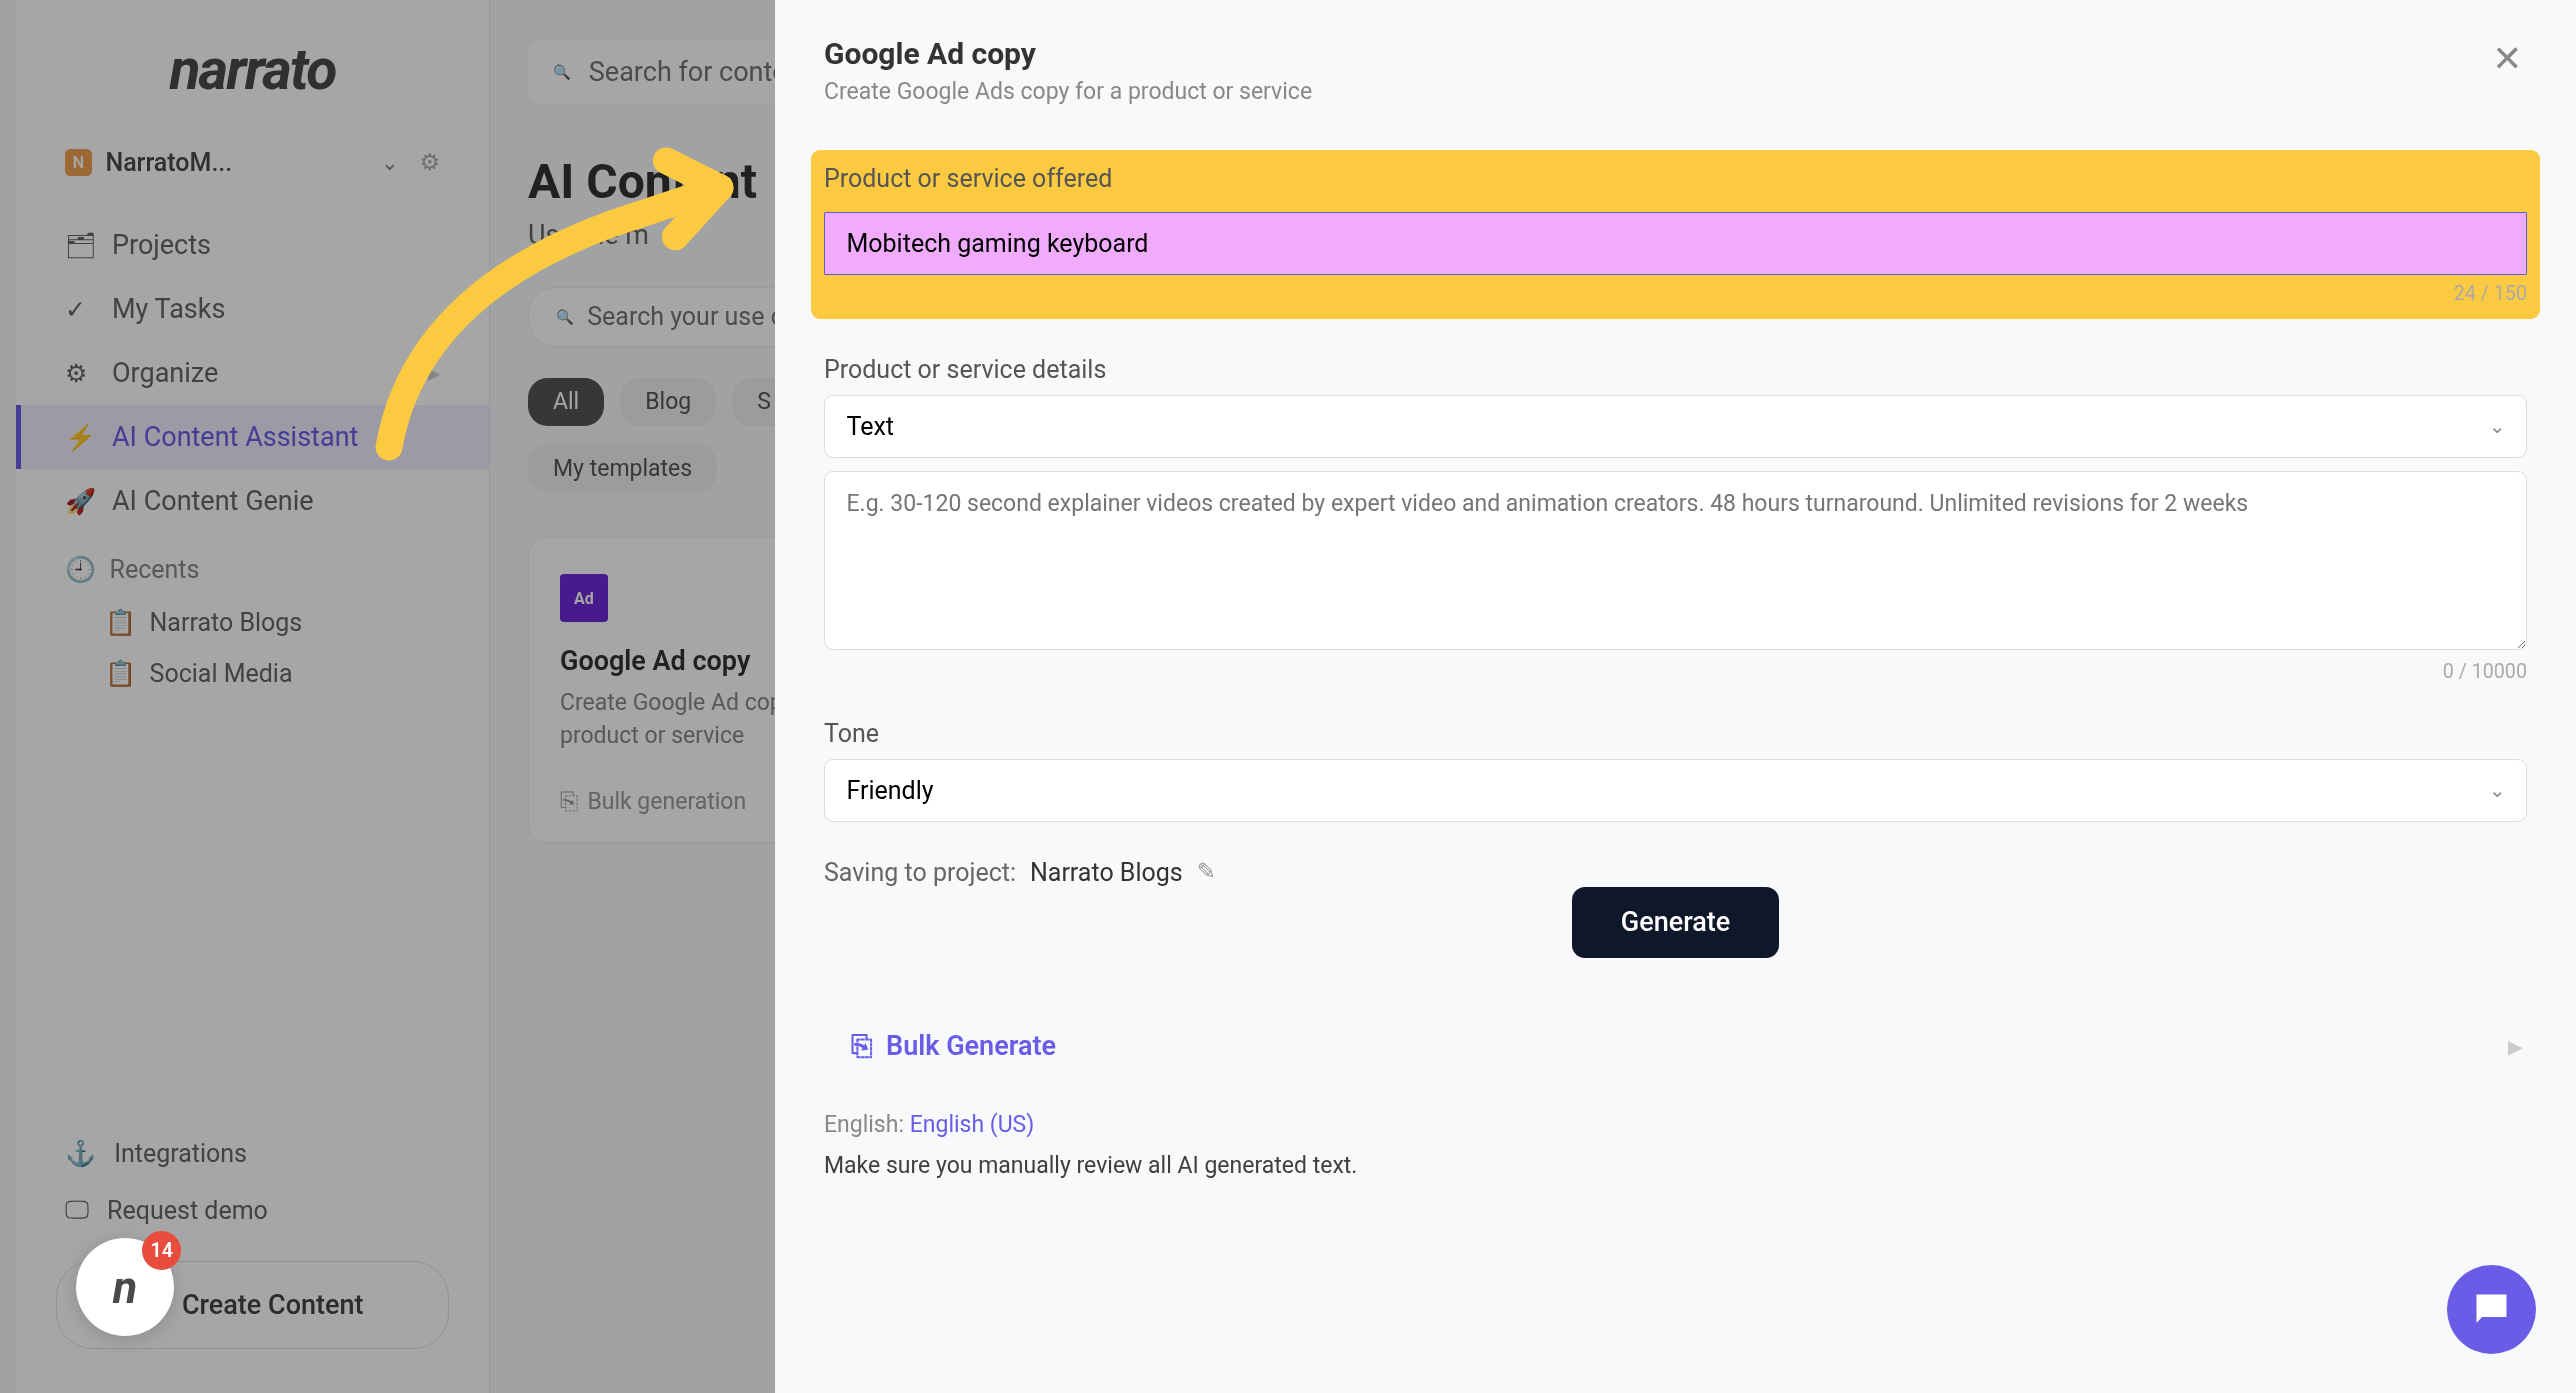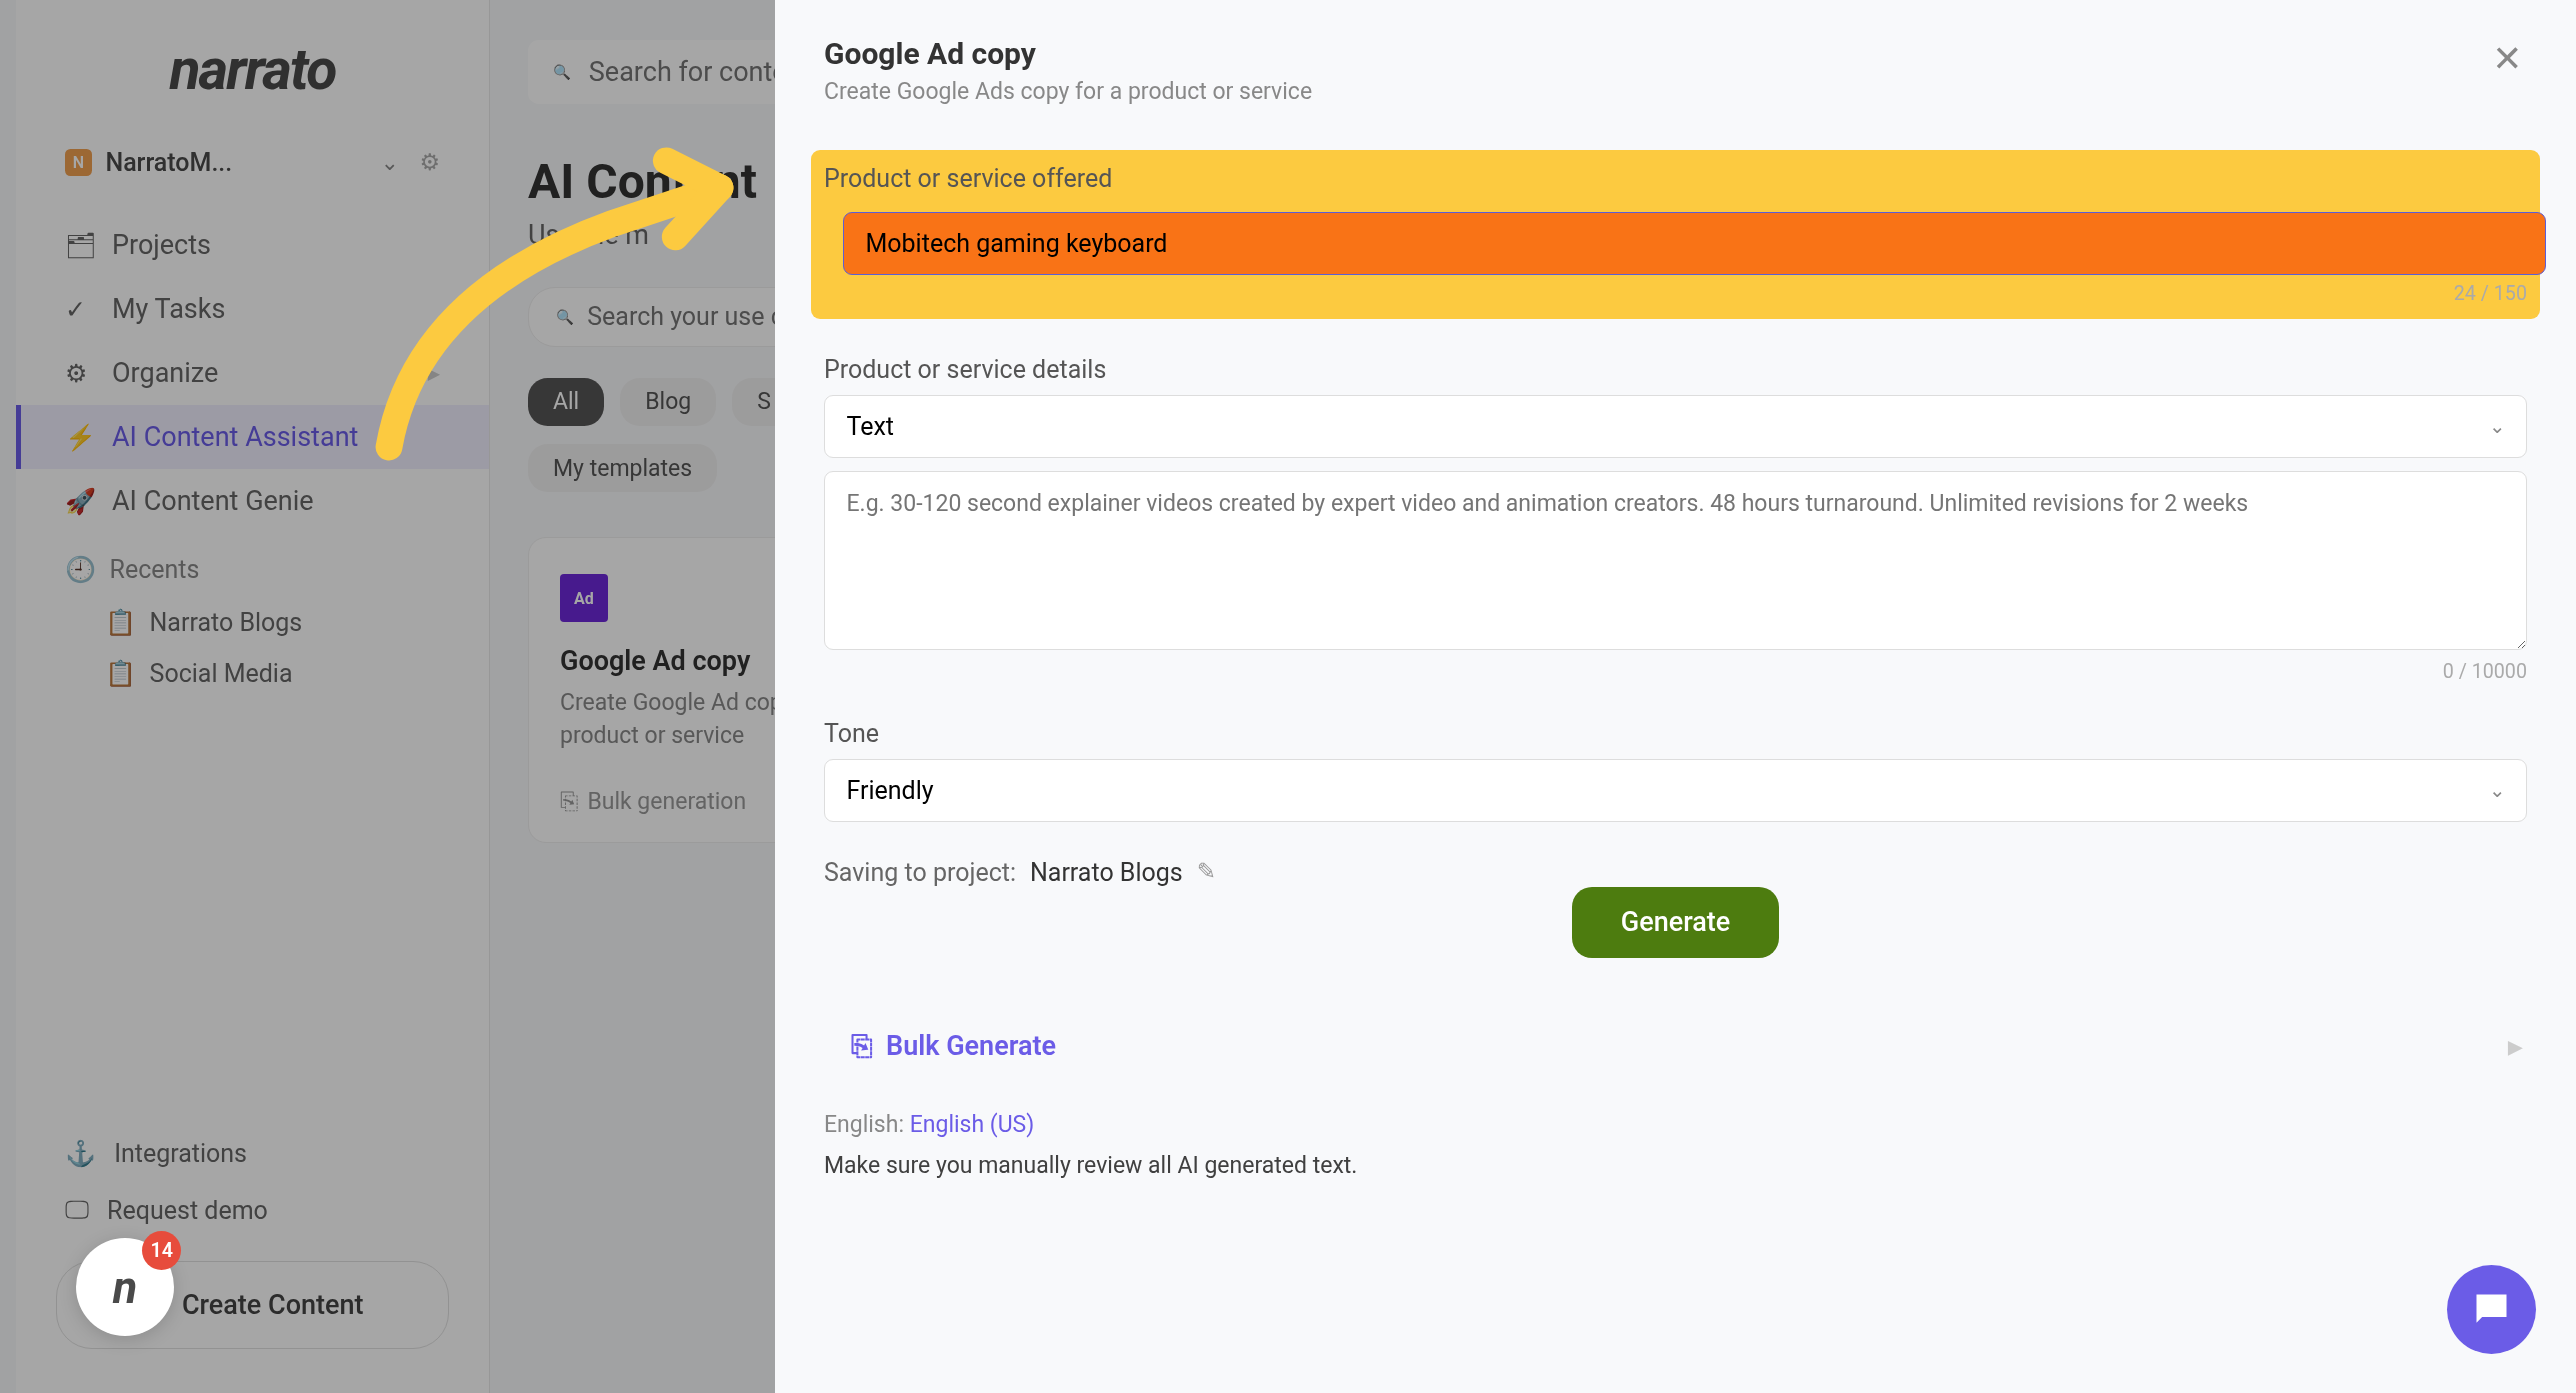--- a/index.html
+++ b/index.html
@@ -57,34 +57,34 @@
     .modal-header { display: flex; justify-content: space-between; align-items: flex-start; margin-bottom: 45px; }
     .modal-title-wrap { }
     .modal-title { font-size: 30px; font-weight: 700; color: #333; margin-bottom: 7.2px; }
     .modal-subtitle { font-size: 23px; color: #888; }
     .close-btn { font-size: 36px; color: #888; background: none; border: none; cursor: pointer; padding: 4.5px; line-height: 1; }
     
     .field-group { margin-bottom: 36px; }
     .field-group.highlighted { padding: 13.4px; background: #fcca40; border-radius: 9px; margin-left: -13.4px; margin-right: -13.4px; }
     .field-group.highlighted .field-label { padding: 0 0 9px 0; }
     .field-label { font-size: 25px; color: #555; margin-bottom: 10.7px; display: block; }
-    .field-input { width: 100%; padding: 16px 21.5px; border: 1.8px solid #5b5ed8; border-radius: 9px; font-size: 25px; background: #f97316; outline: none; margin-left: 19px; }
+    .field-input { width: 100%; padding: 16px 21.5px; border: 1.8px solid #5b5ed8; border-radius: 1px; font-size: 25px; background: #f0abfc; outline: none; }
     .char-count { text-align: right; font-size: 19.7px; color: #aaa; margin-top: 7.2px; }
     
     .select-wrap { position: relative; }
     .select { width: 100%; padding: 16px 21.5px; border: 0.9px solid #ddd; border-radius: 9px; font-size: 25px; background: #fff; appearance: none; }
     .select-chevron { position: absolute; right: 21.5px; top: 50%; transform: translateY(-50%); color: #888; pointer-events: none; font-size: 19.7px; }
     
     .textarea { width: 100%; padding: 18px 21.5px; border: 0.9px solid #ddd; border-radius: 9px; font-size: 23px; background: #fff; resize: vertical; min-height: 179px; font-family: inherit; }
     
     .save-row { display: flex; gap: 14px; font-size: 25px; color: #666; }
     .save-row .project-name { color: #333; }
     .edit-icon { color: #999; font-size: 23px; cursor: pointer; }
     
-    .generate-btn { display: block; margin: 0 auto 72px; padding: 19.7px 49px; background: #4d7c0f; color: #fff; border: none; border-radius: 20px; font-size: 27px; font-weight: 500; cursor: pointer; }
+    .generate-btn { display: block; margin: 0 auto 72px; padding: 19.7px 49px; background: #0f172a; color: #fff; border: none; border-radius: 13px; font-size: 27px; font-weight: 500; cursor: pointer; }
     
     .bulk-row { display: flex; align-items: center; gap: 13.4px; font-size: 27px; color: #6b5ce7; font-weight: 600; margin-bottom: 49px; cursor: pointer; padding: 0 27px; }
     .bulk-arrow { position: absolute; right: 54px; color: #ccc; font-size: 18px; }
     
     .lang-row { font-size: 23px; color: #888; margin-bottom: 13.4px; }
     .lang-row .lang-link { color: #6b5ce7; }
     .disclaimer { font-size: 23px; color: #404040; }
     
     
     .arrow-annotation { position: absolute; left: 362px; top: 134px; z-index: 25; width: 385px; height: 331px; pointer-events: none; }

